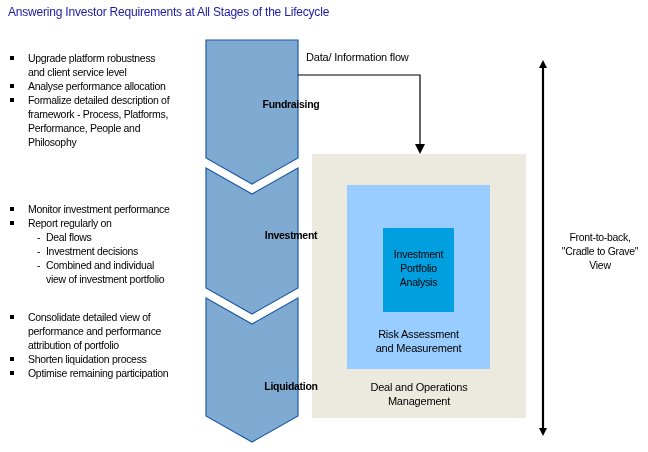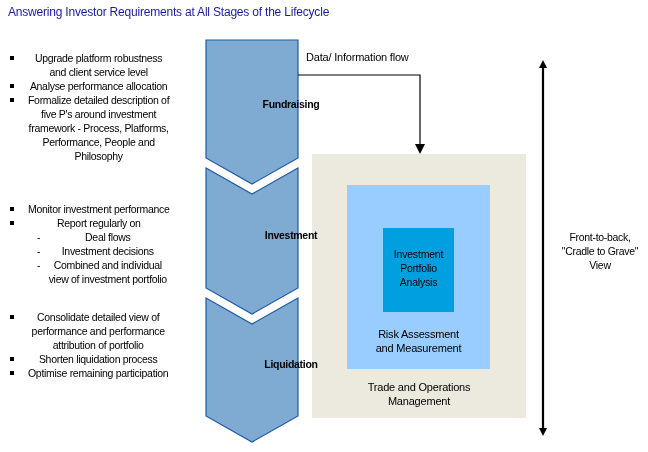--- a/index.html
+++ b/index.html
@@ -2,21 +2,21 @@
 <html><head>
   <meta charset="utf-8">
   <style>
     html, body { margin: 0; padding: 0; background: #ffffff; }
     body { width: 648px; height: 452px; position: relative; overflow: hidden;
            font-family: "Liberation Sans", sans-serif; }
     .title { position: absolute; left: 8px; top: 5px; font-size: 12px; color: #1a1aa6;
              letter-spacing: -0.2px; white-space: nowrap; }
     .bullets { position: absolute; left: 8px; margin: 0; padding: 0; list-style: none;
                font-size: 10.5px; color: #000; line-height: 14px; letter-spacing: -0.3px; }
-    .bullets li { position: relative; padding-left: 20px; text-align: center; }
+    .bullets li { position: relative; padding-left: 20px; }
     .bullets li.bullet::before { content: ""; position: absolute; left: 2px; top: 5px;
                width: 4px; height: 4px; background: #000; }
     .bullets li.sub { padding-left: 38px; }
     .bullets li.sub::before { content: "-"; position: absolute; left: 29px; top: 0; }
     #group-fund { top: 51px; }
     #group-inv { top: 202px; }
     #group-liq { top: 310px; }
     svg.diagram { position: absolute; left: 0; top: 0; }
     .stage-label { position: absolute; left: 206px; width: 92px; text-align: center;
                    font-weight: bold; font-size: 10.5px; color: #000; letter-spacing: -0.3px; padding-left: 39px; }
@@ -30,21 +30,20 @@
 </head>
 <body>
 
 <div class="title" style="color: rgb(26, 26, 166);">Answering Investor Requirements at All Stages of the Lifecycle</div>
 
 <ul class="bullets" id="group-fund">
     <li class="bullet">Upgrade platform robustness</li>
     <li>and client service level</li>
     <li class="bullet">Analyse performance allocation</li>
     <li class="bullet">Formalize detailed description of</li>
-    <li>five P's around investment</li>
     <li>framework - Process, Platforms,</li>
     <li>Performance, People and</li>
     <li>Philosophy</li>
   </ul>
 <ul class="bullets" id="group-inv">
     <li class="bullet">Monitor investment performance</li>
     <li class="bullet">Report regularly on</li>
     <li class="sub">Deal flows</li>
     <li class="sub">Investment decisions</li>
     <li class="sub">Combined and individual</li>
@@ -76,35 +75,35 @@
   <polyline points="298,75 420,75 420,148" fill="none" stroke="#000" stroke-width="1.2"></polyline>
   <path d="M415,144 L425,144 L420,154 Z" fill="#000"></path>
 
   <line x1="543" y1="66" x2="543" y2="430" stroke="#000" stroke-width="2.2"></line>
   <path d="M539,68 L547,68 L543,60 Z" fill="#000"></path>
   <path d="M539,428 L547,428 L543,436 Z" fill="#000"></path>
 </svg>
 
 <div class="stage-label" style="top:98px;">Fundraising</div>
 <div class="stage-label" style="top:229px;">Investment</div>
-<div class="stage-label" style="top:358px;">Liquidation</div>
+<div class="stage-label" style="top:380px;">Liquidation</div>
 
 <div class="flow-label">Data/ Information flow</div>
 
 <div class="box-text" style="left:383px; top:247px; width:71px;">
   <div>Investment</div>
   <div>Portfolio</div>
   <div>Analysis</div>
 </div>
 <div class="box-text" style="left:347px; top:327px; width:143px; font-size:11px;">
   <div>Risk Assessment</div>
   <div>and Measurement</div>
 </div>
 <div class="box-text" style="left:312px; top:380px; width:214px; font-size:11px;">
-  <div>Trade and Operations</div>
+  <div>Deal and Operations</div>
   <div>Management</div>
 </div>
 
 <div class="side-text">
   <div>Front-to-back,</div>
   <div>"Cradle to Grave"</div>
   <div>View</div>
 </div>
 
 </body></html>

